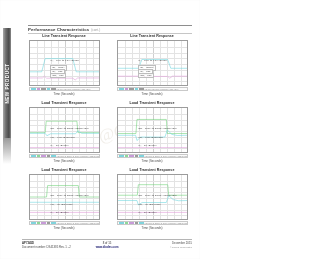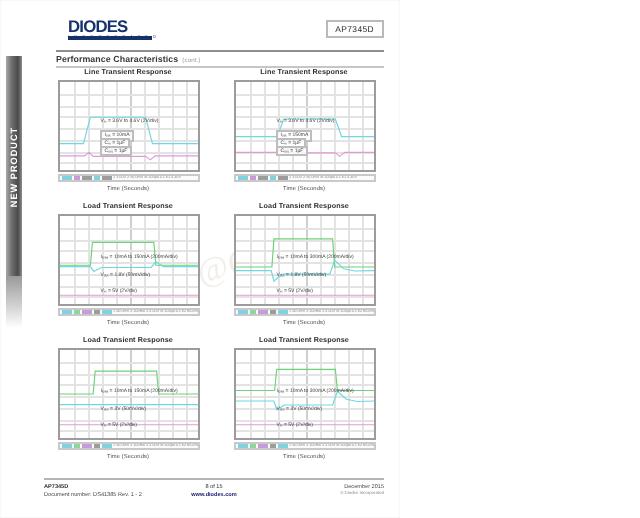--- a/index.html
+++ b/index.html
@@ -164,28 +164,20 @@
 </head>
 <body>
 
 <div id="page">
 
   <div id="newprod-tab">
     <span>NEW PRODUCT</span>
   </div>
   <div id="tab-fade"></div>
 
-  <div id="header">
-    <div id="logo">
-      <div class="word">DIODES</div>
-      <div class="bar"></div>
-      <div class="sub">I N C O R P O R A T E D</div>
-    </div>
-    <div id="partnum">AP7345D</div>
-  </div>
   <div id="header-rule"></div>
 
   <div id="section-head">
     <span>Performance Characteristics</span><span class="cont">(cont.)</span>
   </div>
   <div id="section-rule"></div>
 
   <div id="watermark">
     <span>Innov@Gate</span>
   </div>

